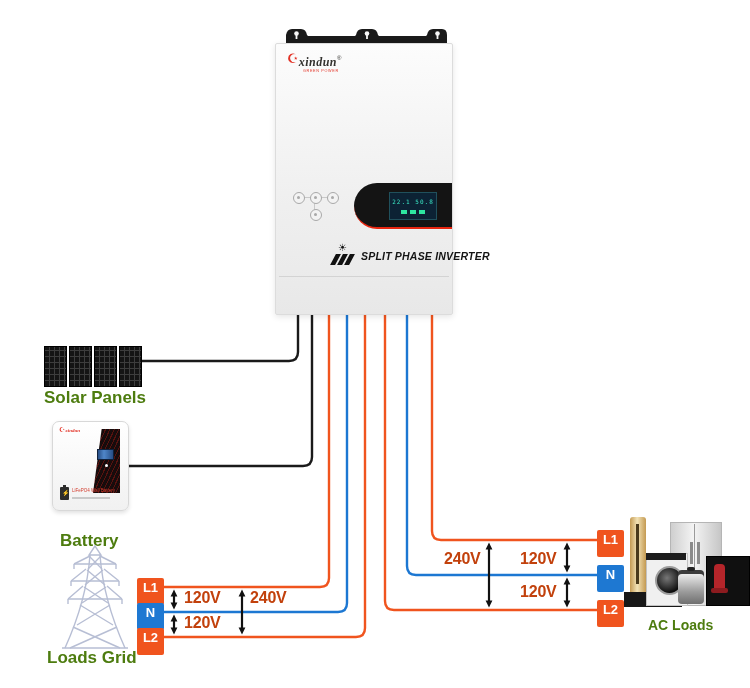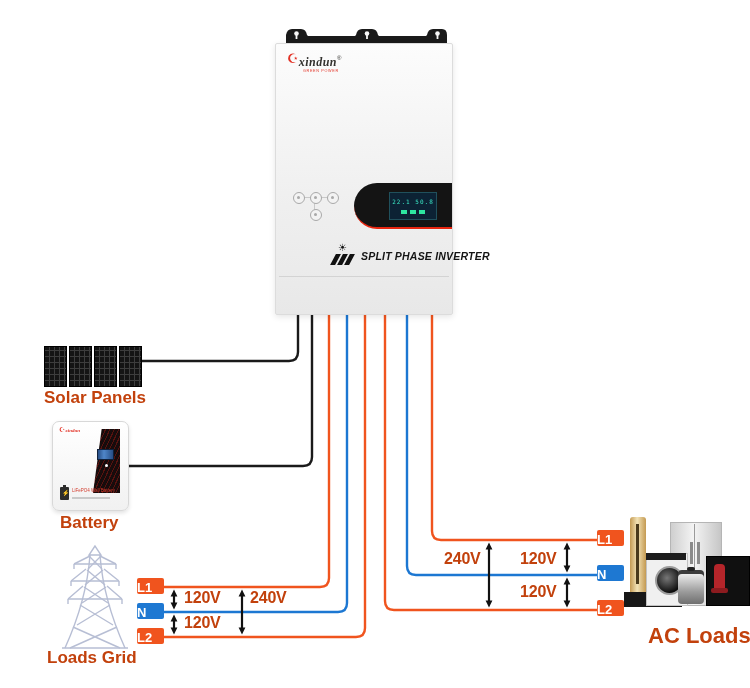--- a/index.html
+++ b/index.html
@@ -5,31 +5,31 @@
   html,body{margin:0;padding:0;background:#fff;}
   .canvas{position:relative;width:750px;height:688px;background:#fff;overflow:hidden;
           font-family:"Liberation Sans",sans-serif;}
   .abs{position:absolute;}
   svg{display:block;}
 
   
   .wires{position:absolute;left:0;top:0;}
 
   
-  .term{position:absolute;width:27px;height:16px;border-radius:2px;color:#fff;
-        font:bold 13px/19px "Liberation Sans",sans-serif;}
+  .term{position:absolute;width:27px;height:27px;border-radius:2px;color:#fff;
+        font:bold 13px/19px "Liberation Sans",sans-serif;text-align:center;}
   .term.orange{background:#F0541E;}
   .term.blue{background:#1E78D2;}
 
   
   .volt{position:absolute;font:bold 16px "Liberation Sans",sans-serif;color:#c2410c;letter-spacing:-.2px;}
 
   
-  .clabel{position:absolute;font:bold 17px "Liberation Sans",sans-serif;color:#c2410c;white-space:nowrap;}
-  .clabel.big{font-size:22px;margin-top:6px;}
+  .clabel{position:absolute;font:bold 17px "Liberation Sans",sans-serif;color:#4d7c0f;white-space:nowrap;}
+  .clabel.big{font-size:14px;}
 
   
   .inverter{position:absolute;left:275px;top:43px;width:176px;height:270px;
             background:linear-gradient(180deg,#fcfcfc,#f0f0f0 55%,#e8e8e8);
             border:1px solid #dcdcdc;border-radius:2px;box-shadow:0 2px 6px rgba(0,0,0,.10);}
   .inv-divider{position:absolute;left:3px;right:3px;top:232px;height:1px;background:#d3d3d3;}
   .logo{position:absolute;left:11px;top:8px;height:20px;}
   .logo .crescent{font-size:13px;color:#e23125;line-height:13px;vertical-align:top;}
   .logo .brand{font:italic bold 12px "Liberation Serif",serif;color:#33322f;letter-spacing:.5px;}
   .logo sup{font-size:6px;color:#33322f;}
@@ -212,21 +212,21 @@
 
   <div class="battery">
     <div class="blogo">☪<span class="bname">xindun</span></div>
     <div class="bpanel"></div>
     <div class="bdisplay"></div>
     <div class="bdot"></div>
     <div class="bicon"></div>
     <div class="bsticker">LiFePO4 Wall Battery</div>
     <div class="bsub"></div>
   </div>
-  <div class="clabel" style="left:60px;top:513px;">Battery</div>
+  <div class="clabel" style="left:60px;top:531px;">Battery</div>
 
   <svg class="tower" width="90" height="108" viewBox="0 0 90 108">
     <g fill="none" stroke="#b7bed4" stroke-width="1.4">
       <path d="M45,3 L39,12 H51 Z"></path>
       <path d="M40,12 C38,40 29,74 15,105"></path>
       <path d="M50,12 C52,40 61,74 75,105"></path>
       <path d="M24,21 H66 M21,38 H69 M18,56 H72"></path>
       <path d="M24,21 L40,13 M66,21 L50,13 M21,38 L36,26 M69,38 L54,26 M18,56 L33,43 M72,56 L57,43"></path>
       <path d="M24,21 l0,5 M66,21 l0,5 M21,38 l0,5 M69,38 l0,5 M18,56 l0,5 M72,56 l0,5"></path>
       <path d="M39,13 L52,26 M51,13 L38,26 M37,27 L55,42 M53,27 L35,42 M34,44 L58,60 M56,44 L32,60 M30,62 L63,82 M60,62 L27,82 M23,84 L70,105 M67,84 L20,105"></path>

